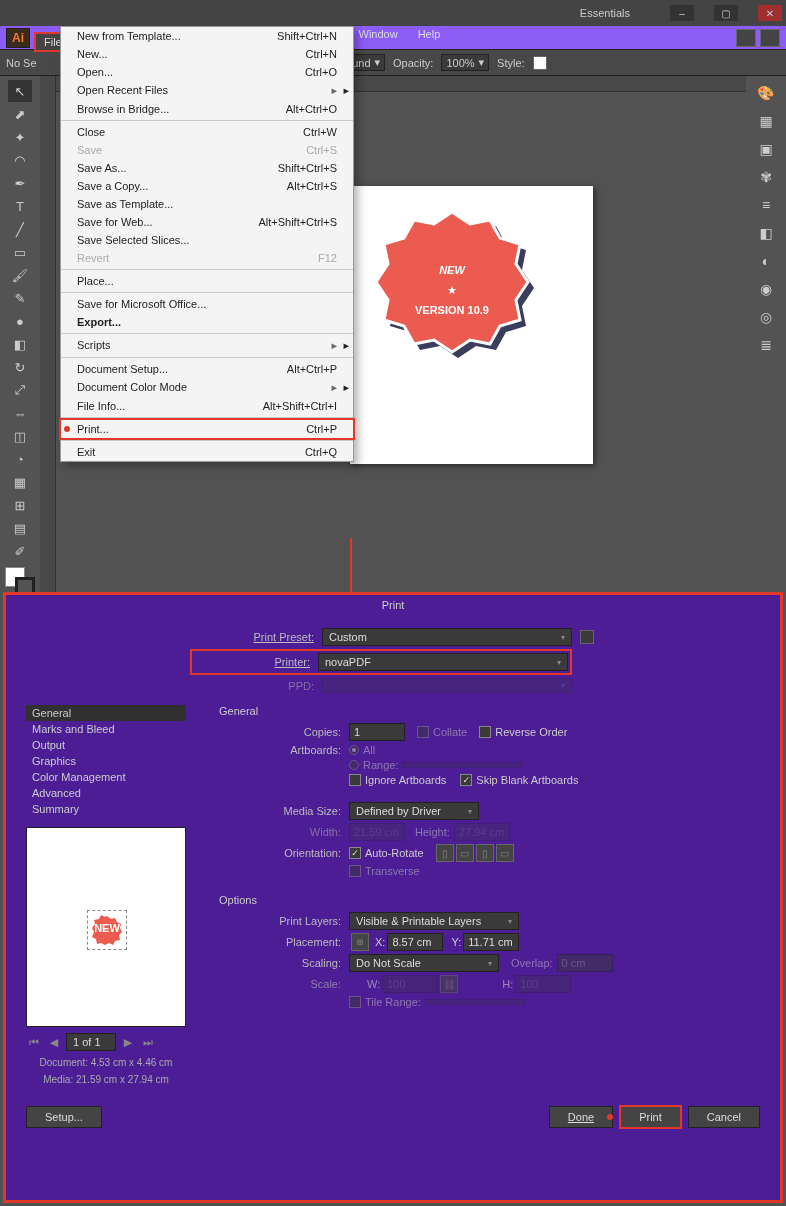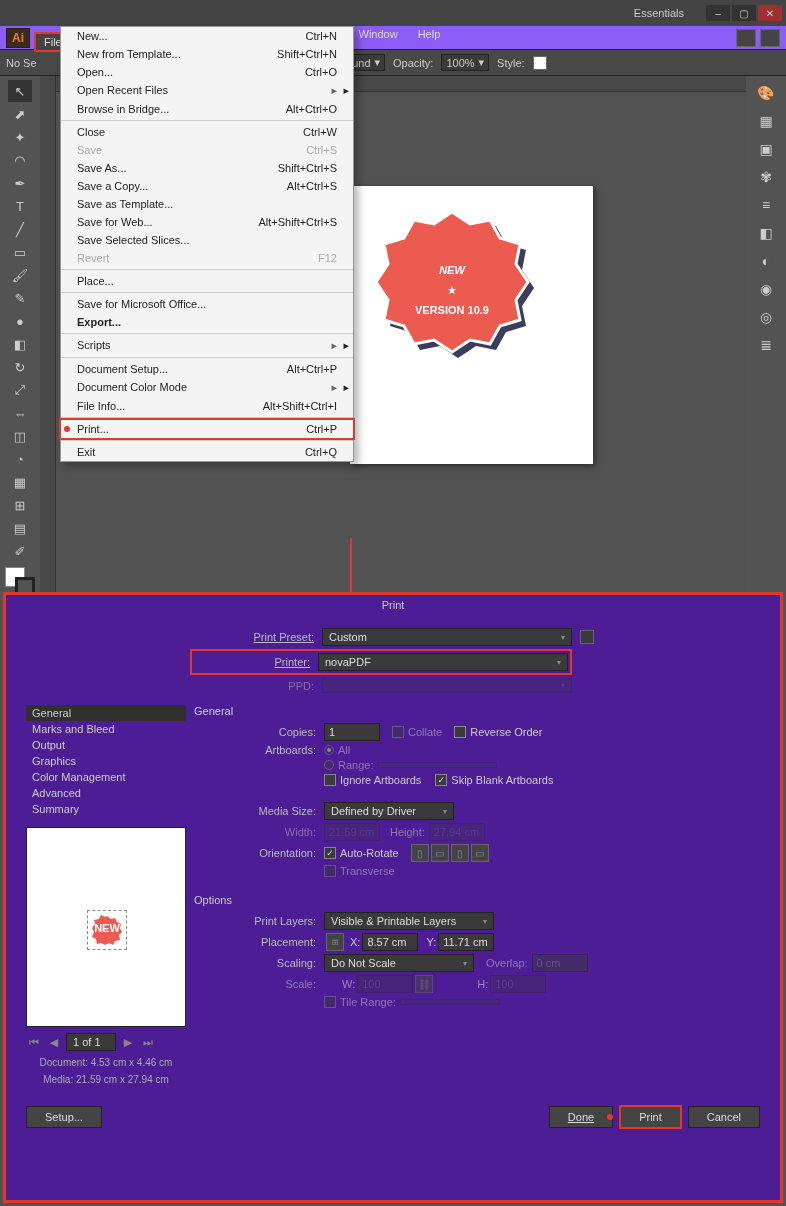--- a/index.html
+++ b/index.html
@@ -1,20 +1,20 @@
 <!DOCTYPE html>
 <html><head>
 <meta charset="utf-8">
 <style>
 * { margin: 0; padding: 0; box-sizing: border-box; font-family: "Segoe UI", Tahoma, sans-serif; font-size: 11px; }
 body { background: #535353; width: 786px; height: 1206px; overflow: hidden; position: relative; }
 
 
 .titlebar { height: 26px; background: #444; display: flex; align-items: center; padding: 0 4px; }
-.titlebar .right { margin-left: auto; display: flex; align-items: center; gap: 2px; }
+.titlebar .right { margin-left: auto; display: flex; align-items: center; gap: 20px; }
 .win-btn { width: 24px; height: 16px; background: #333; color: #ccc; display: flex; align-items: center; justify-content: center; font-size: 10px; cursor: pointer; }
 .win-btn.close { background: #a03030; }
 .essentials { color: #ccc; padding: 0 20px; }
 
 
 .menubar { height: 24px; background: #8b5cf6; display: flex; align-items: center; padding: 0 6px; border-bottom: 1px solid #222; }
 .menubar .ai-logo { width: 24px; height: 20px; background: #3b2b1e; color: #f07d2f; font-weight: bold; display: flex; align-items: center; justify-content: center; margin-right: 4px; font-size: 12px; border: 1px solid #222;}
 .menubar .menu-item { color: #ddd; padding: 4px 10px; cursor: pointer; }
 .menubar .menu-item.active { border: 2px solid #e0392b; background: #444; padding: 2px 8px; margin-top: 8px; }
 .menubar .extras { margin-left: auto; display: flex; gap: 4px; align-items: center; }
@@ -64,21 +64,21 @@
 .drop-input { background: #3a3a3a; border: 1px solid #222; padding: 2px 6px; color: #ddd; min-width: 160px; display: flex; align-items: center; justify-content: space-between; }
 .drop-input .arrow { color: #888; font-size: 8px; }
 .drop-input.disabled { opacity: 0.5; }
 .num-input { background: #3a3a3a; border: 1px solid #222; padding: 2px 4px; color: #ddd; width: 56px; text-align: left; }
 .num-input.disabled { opacity: 0.5; color: #888;}
 .cb { width: 12px; height: 12px; border: 1px solid #888; background: #3a3a3a; display: inline-flex; align-items: center; justify-content: center; font-size: 9px; margin-right: 4px; }
 .cb.checked::after { content: "✓"; color: #ddd; }
 .radio { width: 10px; height: 10px; border-radius: 50%; border: 1px solid #888; background: #3a3a3a; margin-right: 4px; display: inline-block; position: relative;}
 .radio.checked::after { content: ""; position: absolute; inset: 2px; background: #ddd; border-radius: 50%; }
 
-.print-columns { display: flex; gap: 8px; margin-top: 12px; }
+.print-columns { display: flex; gap: 33px; margin-top: 12px; }
 .print-sidebar { width: 160px; }
 .print-sidebar .tab-item { padding: 2px 6px; color: #ccc; cursor: pointer; }
 .print-sidebar .tab-item.active { background: #303030; }
 .print-content { flex: 1; }
 .section-title { color: #ccc; margin-bottom: 6px; }
 .preview { width: 160px; height: 200px; background: #fff; border: 1px solid #222; margin-top: 10px; position: relative; }
 .preview .mini-badge { position: absolute; top: 86px; left: 64px; width: 32px; height: 32px; }
 .preview .dotted { position: absolute; top: 82px; left: 60px; width: 40px; height: 40px; border: 1px dashed #888; }
 .pager { display: flex; align-items: center; gap: 4px; margin-top: 6px; color: #bbb; }
 .pager .pbtn { width: 16px; text-align: center; color: #888; }
@@ -201,26 +201,26 @@
     <div class="p-icon">◧</div>
     <div class="p-icon">◐</div>
     <div class="p-icon">◉</div>
     <div class="p-icon">◎</div>
     <div class="p-icon">≣</div>
   </div>
 </div>
 
 <div class="file-menu" id="file-menu">
     <div class="mi" style="position: relative;">
+      <span>New from Template...</span>
+      <span>Shift+Ctrl+N</span>
+    </div>
+    <div class="mi" style="position: relative;">
       <span>New...</span>
       <span>Ctrl+N</span>
-    </div>
-    <div class="mi" style="position: relative;">
-      <span>New from Template...</span>
-      <span>Shift+Ctrl+N</span>
     </div>
     <div class="mi" style="position: relative;">
       <span>Open...</span>
       <span>Ctrl+O</span>
     </div>
     <div class="mi submenu" style="position: relative;">
       <span>Open Recent Files</span>
       <span class="arrow">▸</span>
     </div>
     <div class="mi" style="position: relative;">

